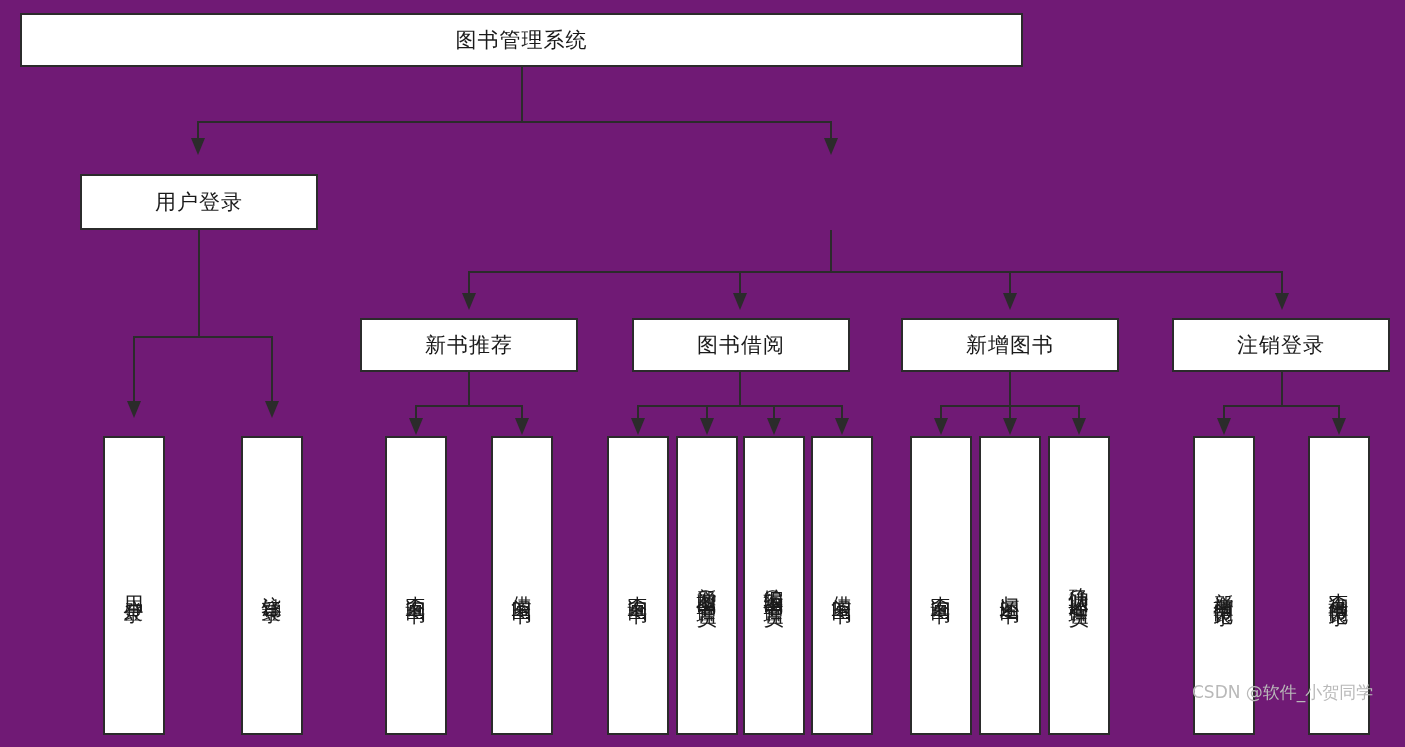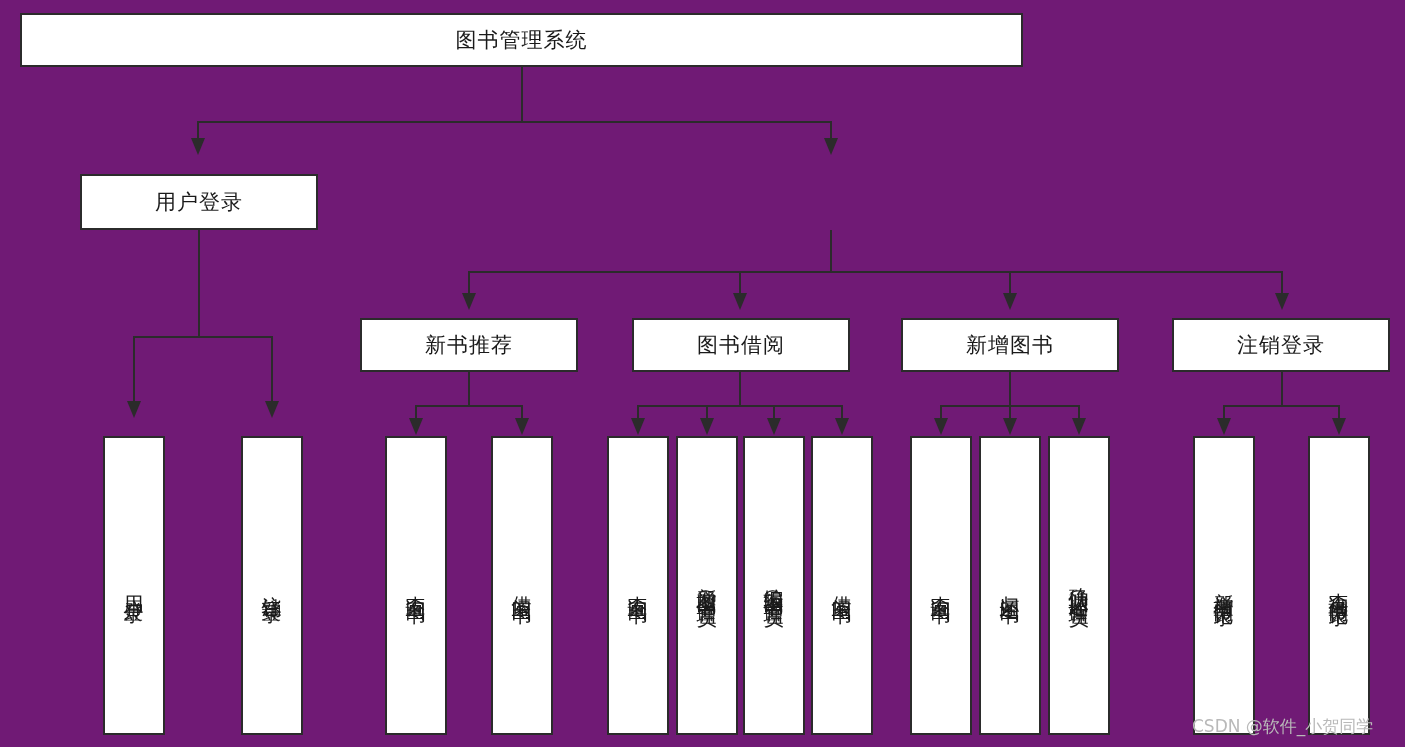--- a/index.html
+++ b/index.html
@@ -202,15 +202,15 @@
     <span class="label">确认归还（管理员）</span>
   </div>
 
   <div class="node leaf" style="left:1193px; top:436px; width:62px; height:299px;">
     <span class="label">新增借阅记录</span>
   </div>
   <div class="node leaf" style="left:1308px; top:436px; width:62px; height:299px;">
     <span class="label">查询借阅记录</span>
   </div>
 
-  <div id="watermark" style="left:1192px; top:715px;">CSDN @软件_小贺同学</div>
+  <div id="watermark" style="left:1192px; top:681px;">CSDN @软件_小贺同学</div>
 
 </div>
 
 </body></html>

